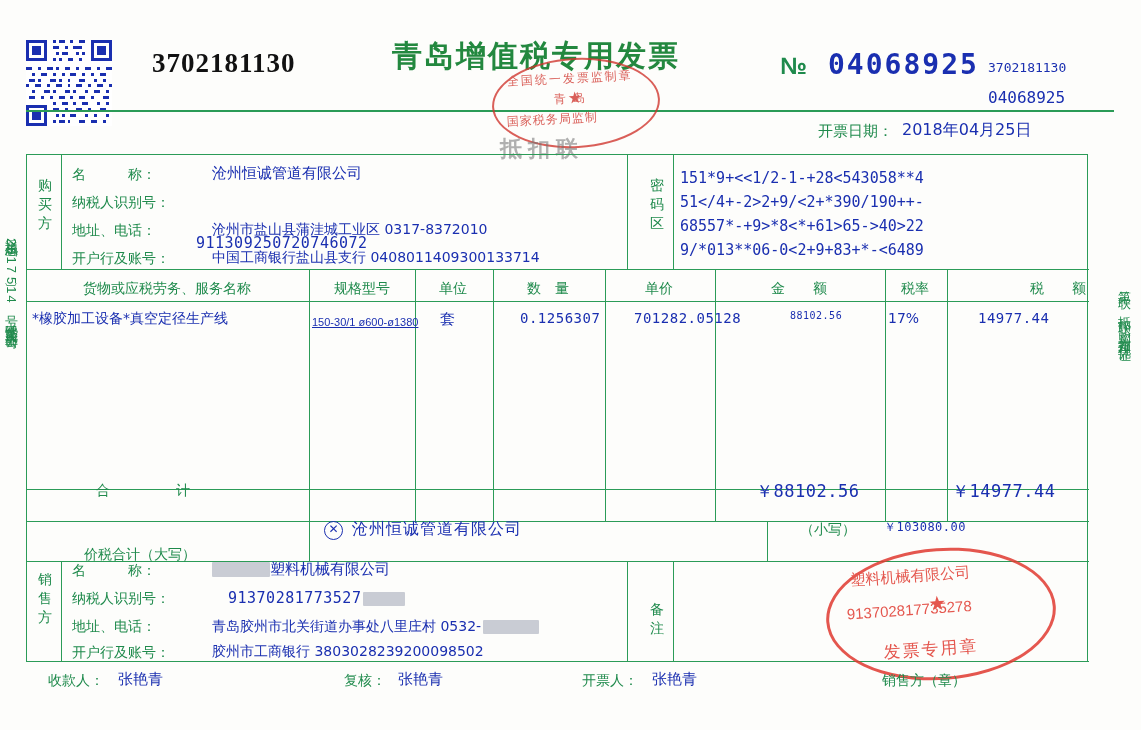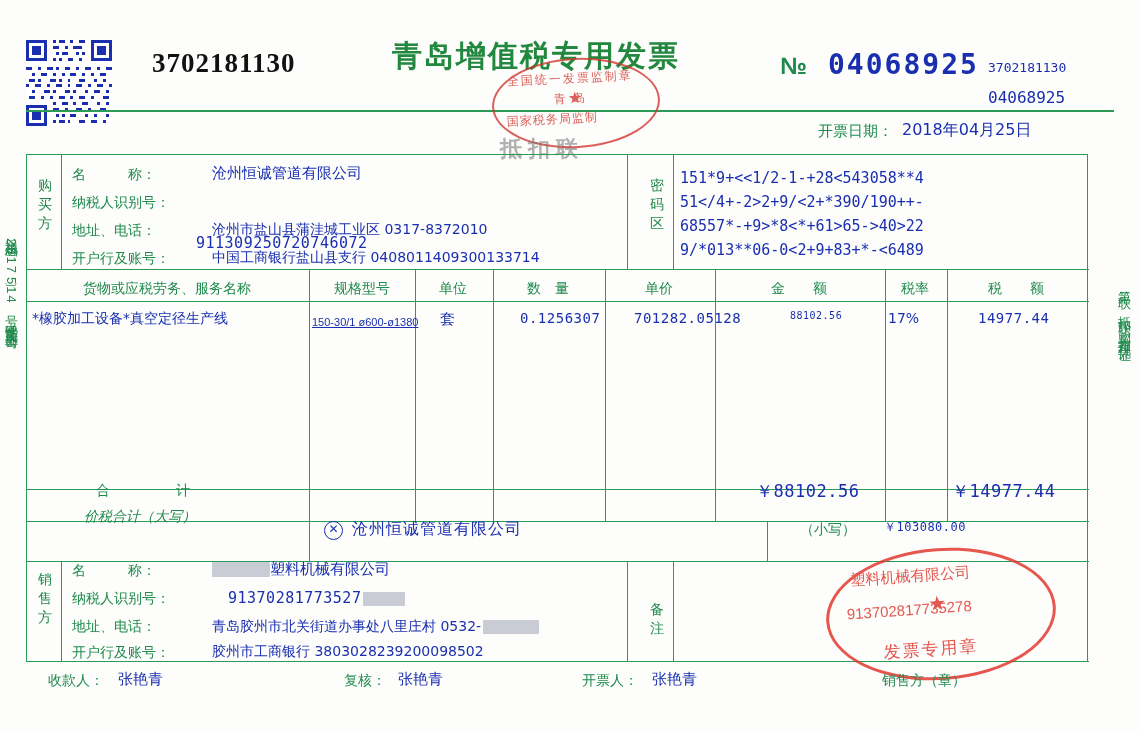--- a/index.html
+++ b/index.html
@@ -324,36 +324,36 @@
   <div class="cipher" style="left:680px;top:214px;">68557*-+9&gt;*8&lt;*+61&gt;65-&gt;40&gt;22</div>
   <div class="cipher" style="left:680px;top:238px;">9/*013**06-0&lt;2+9+83+*-&lt;6489</div>
 
   <div class="col-hd" style="left:46px;top:280px;width:242px;">货物或应税劳务、服务名称</div>
   <div class="col-hd" style="left:312px;top:280px;width:100px;">规格型号</div>
   <div class="col-hd" style="left:414px;top:280px;width:78px;">单位</div>
   <div class="col-hd" style="left:492px;top:280px;width:112px;">数　量</div>
   <div class="col-hd" style="left:604px;top:280px;width:110px;">单价</div>
   <div class="col-hd" style="left:714px;top:280px;width:170px;">金　　额</div>
   <div class="col-hd" style="left:884px;top:280px;width:62px;">税率</div>
-  <div class="col-hd" style="left:946px;top:280px;width:140px;">税　　额</div>
+  <div class="col-hd" style="left:946px;top:280px;width:140px;text-align:right;">税　　额</div>
 
   <div class="f-val" style="left:32px;top:310px;font-size:14px;">*橡胶加工设备*真空定径生产线</div>
   <div class="spec" style="left:312px;top:316px;text-decoration:underline;">150-30/1 ø600-ø1380</div>
   <div class="f-val" style="left:440px;top:310px;">套</div>
   <div class="f-val-mono" style="left:520px;top:310px;font-size:14px;">0.1256307</div>
   <div class="f-val-mono" style="left:634px;top:310px;font-size:14px;">701282.05128</div>
   <div class="f-val-mono" style="left:790px;top:310px;font-size:10px;">88102.56</div>
   <div class="f-val" style="left:888px;top:310px;font-size:14px;">17%</div>
   <div class="f-val-mono" style="left:978px;top:310px;font-size:14px;">14977.44</div>
 
   <div class="f-lab" style="left:96px;top:482px;letter-spacing:6px;">合　　　计</div>
   <div class="f-val-mono" style="left:756px;top:480px;font-size:17px;">￥88102.56</div>
   <div class="f-val-mono" style="left:952px;top:480px;font-size:17px;">￥14977.44</div>
 
-  <div class="f-lab" style="left:84px;top:508px;font-style:italic;">价税合计（大写）</div>
+  <div class="f-lab" style="left:84px;top:546px;">价税合计（大写）</div>
   <div class="circle-x" style="left:324px;top:521px;">✕</div>
   <div class="f-val" style="left:352px;top:519px;font-size:16px;letter-spacing:1px;">沧州恒诚管道有限公司</div>
   <div class="f-lab" style="left:800px;top:521px;">（小写）</div>
   <div class="f-val-mono" style="left:884px;top:519px;font-size:12px;">￥103080.00</div>
 
   <div class="sidebar-label" style="left:28px;top:570px;">销<br>售<br>方</div>
 
   <div class="f-lab" style="left:72px;top:562px;">名　　　称：</div>
   <div class="f-lab" style="left:72px;top:590px;">纳税人识别号：</div>
   <div class="f-lab" style="left:72px;top:618px;">地址、电话：</div>

